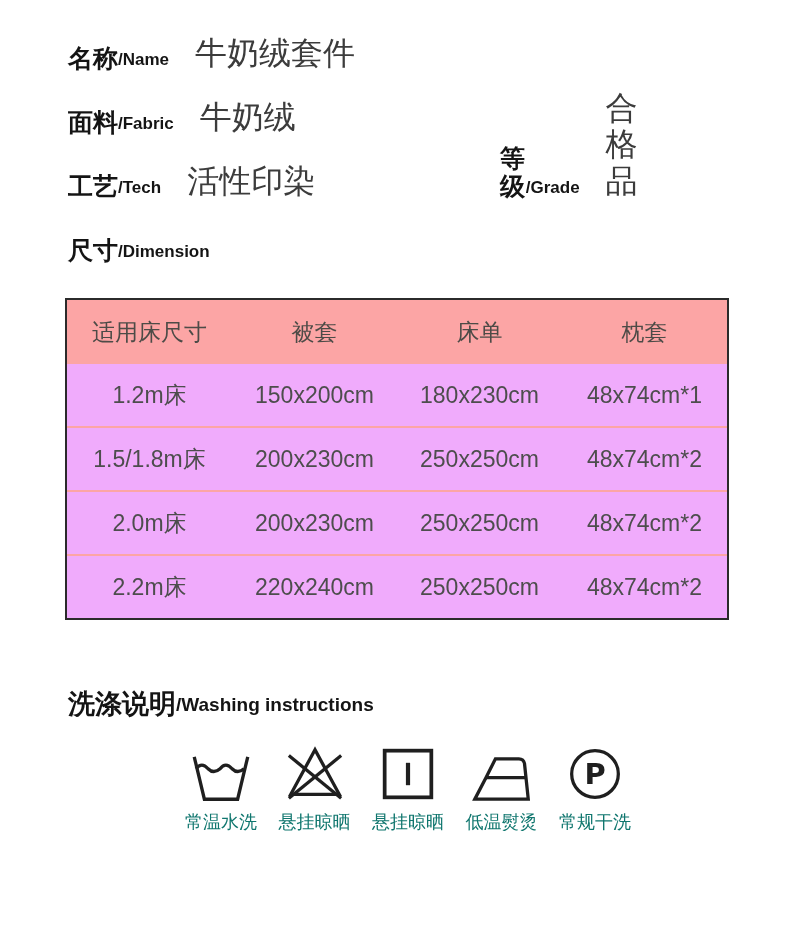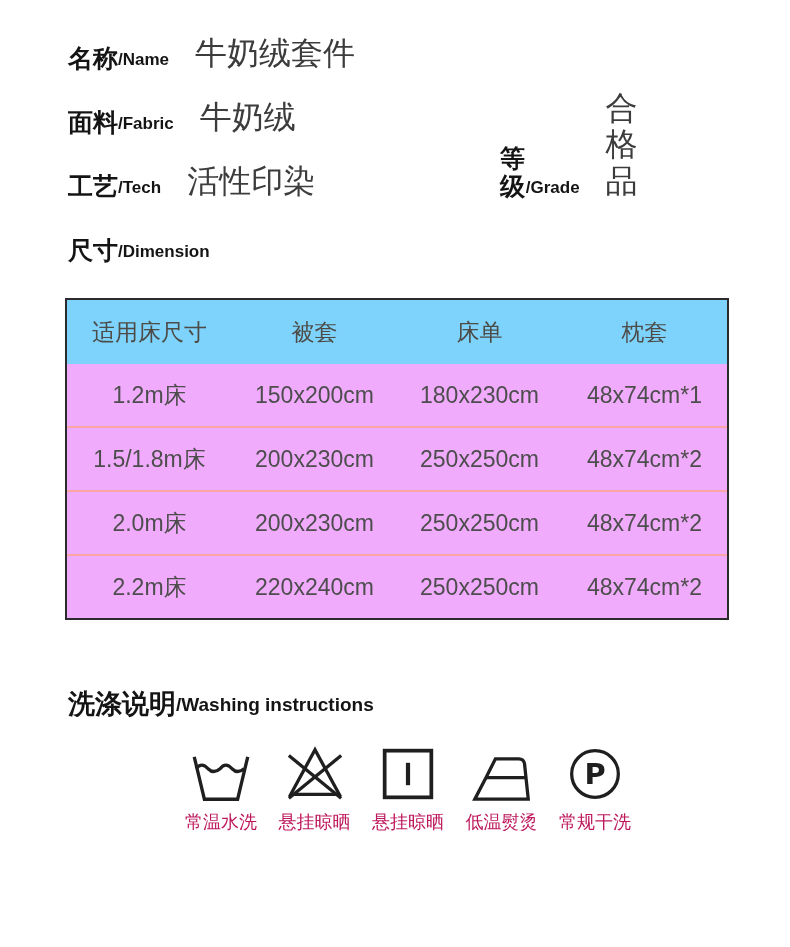--- a/index.html
+++ b/index.html
@@ -24,41 +24,41 @@
 
   
   .size-table{
     width:660px;
     margin:34px 0 0 -3px;
     border:2px solid #2b2b2b;
     font-size:23px;
     color:#4d4b47;
   }
   .t-row{display:grid;grid-template-columns:1fr 1fr 1fr 1fr;}
-  .t-head{background:#7dd3fc;height:64px;}
+  .t-head{background:#fca5a5;height:64px;}
   .t-body{background:#f0abfc;height:62px;color:#4d4d4d;}
   .t-body + .t-body{border-top:2px solid #fca5a5;}
   .t-cell{display:flex;align-items:center;justify-content:center;text-align:center;}
 
   
   .wash-title{margin-top:64px;height:34px;display:flex;align-items:flex-end;}
   .wash-title .zh{font-size:27px;font-weight:bold;color:#141414;line-height:1.05;}
   .wash-title .en{font-size:19px;font-weight:bold;color:#141414;line-height:1.3;}
 
   .wash-icons{
     margin-left:114px;
     width:452px;
     margin-top:24px;
     display:flex;
     justify-content:space-between;
     align-items:flex-end;
   }
   .wash-item{display:flex;flex-direction:column;align-items:center;width:78px;}
   .wash-item .glyph{display:flex;align-items:flex-end;justify-content:center;height:60px;}
-  .wash-item .lbl{margin-top:8px;font-size:18px;color:#be185d;white-space:nowrap;}
+  .wash-item .lbl{margin-top:8px;font-size:18px;color:#0f766e;white-space:nowrap;}
   svg{display:block;}
 </style>
 </head>
 <body>
 
 <div class="page">
   <div class="content">
 
     <div class="spec-row">
       <div class="spec-pair">

